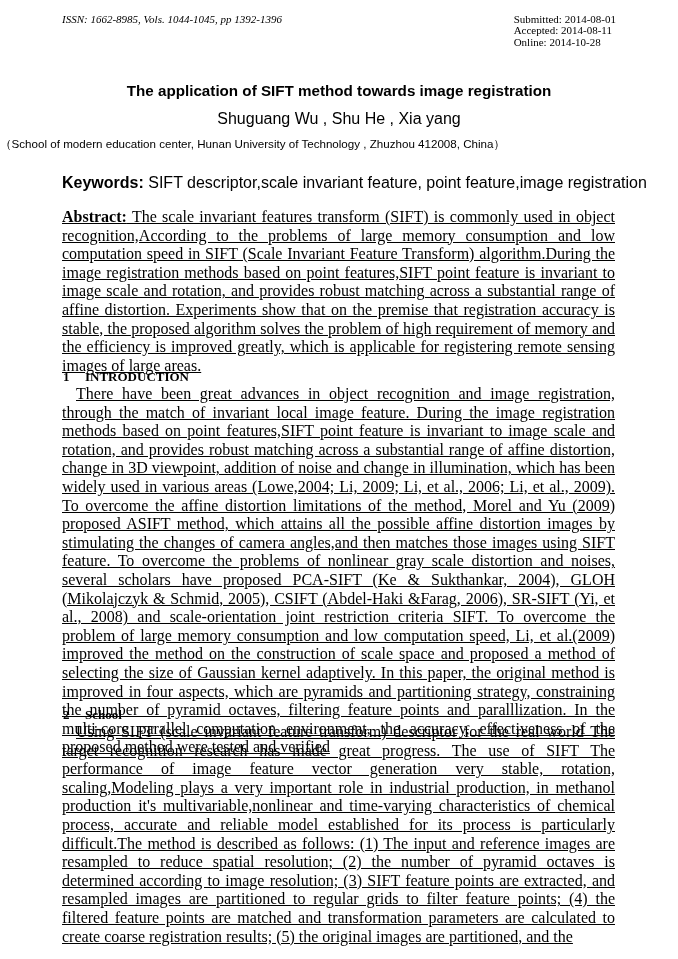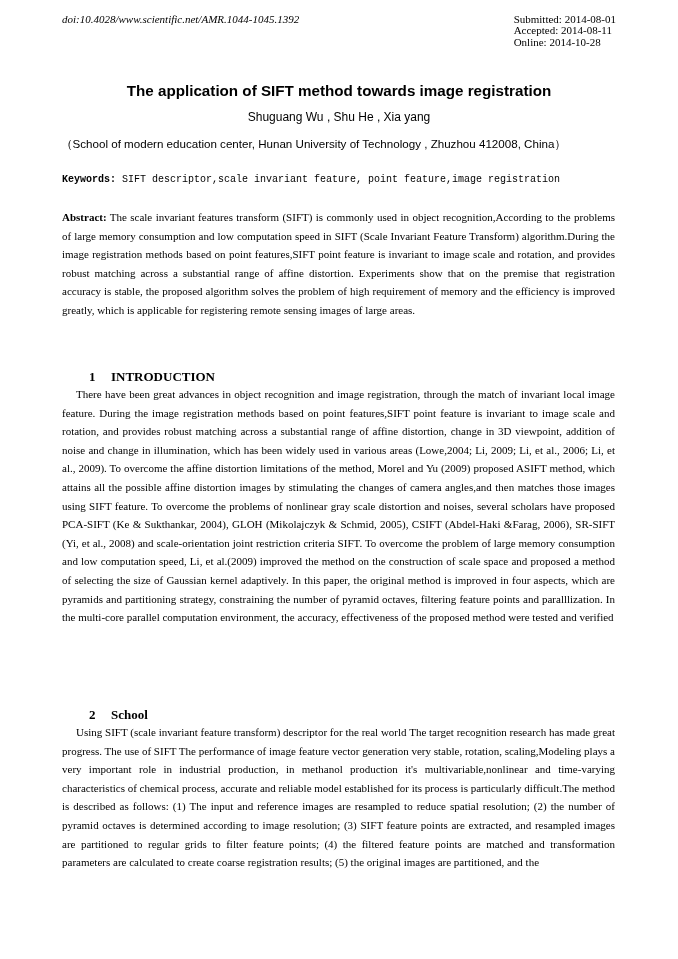--- a/index.html
+++ b/index.html
@@ -1,40 +1,40 @@
 <!DOCTYPE html>
 <html><head>
 <meta charset="utf-8">
 <style>
   html, body { margin: 0; padding: 0; background: #ffffff; }
   body { width: 678px; height: 959px; position: relative; overflow: hidden; color: #000; }
   .page { position: absolute; left: 0; top: 0; width: 678px; height: 959px; }
   .hdr-left { position: absolute; left: 62px; top: 14px; font-family: "Liberation Serif", serif; font-style: italic; font-size: 11px; line-height: 11.3px; }
   .hdr-right { position: absolute; right: 62px; top: 14px; font-family: "Liberation Serif", serif; font-size: 11px; line-height: 11.3px; }
   .title { position: absolute; left: 0; width: 678px; top: 82px; text-align: center; font-family: "Liberation Sans", sans-serif; font-weight: bold; font-size: 15.2px; }
-  .authors { position: absolute; left: 0; width: 678px; top: 110px; text-align: center; font-family: "Liberation Sans", sans-serif; font-size: 12px; }
-  .affil { position: absolute; left: 0; width: 566px; top: 137px; text-align: right; font-family: "Liberation Sans", sans-serif; font-size: 11.6px; }
-  .keywords { position: absolute; left: 62px; top: 174px; font-family: Liberation Mono, monospace; font-size: 10px; }
+  .authors { position: absolute; left: 0; width: 678px; top: 110px; text-align: center; font-family: "Liberation Sans", sans-serif; font-size: 16px; }
+  .affil { position: absolute; left: 0; width: 566px; top: 137px; text-align: left; font-family: "Liberation Sans", sans-serif; font-size: 11.6px; }
+  .keywords { position: absolute; left: 62px; top: 174px; font-family: Liberation Sans, sans-serif; font-size: 16px; }
   .keywords b { font-weight: bold; }
-  .para { position: absolute; left: 62px; width: 553px; font-family: "Liberation Serif", serif; font-size: 11px; line-height: 18.6px; text-align: justify; }
+  .para { position: absolute; left: 62px; width: 553px; font-family: "Liberation Serif", serif; font-size: 16px; line-height: 18.6px; text-align: justify; text-decoration: underline; }
   .abstract { top: 208px; }
-  .sec-head { position: absolute; left: 63px; font-family: "Liberation Serif", serif; font-weight: bold; font-size: 13px; margin-left: 26px; }
+  .sec-head { position: absolute; left: 63px; font-family: "Liberation Serif", serif; font-weight: bold; font-size: 13px; }
   .sec-head .num { display: inline-block; width: 22px; }
   .intro-head { top: 369px; }
   .intro-body { top: 385px; text-indent: 14px; }
   .method-head { top: 707px; }
   .method-body { top: 723px; text-indent: 14px; }
 </style>
 </head>
 <body>
 
 <div class="page">
 
   <div class="hdr-left">
-    <div>doi:10.4028/www.scientific.net/AMR.1044-1045.1392</div>
+    <div>ISSN: 1662-8985, Vols. 1044-1045, pp 1392-1396</div>
   </div>
 
   <div class="hdr-right">
     <div>Submitted: 2014-08-01</div>
     <div>Accepted: 2014-08-11</div>
     <div>Online: 2014-10-28</div>
   </div>
 
   <div class="title">The application of SIFT method towards image registration</div>
   <div class="authors">Shuguang Wu , Shu He , Xia yang</div>

